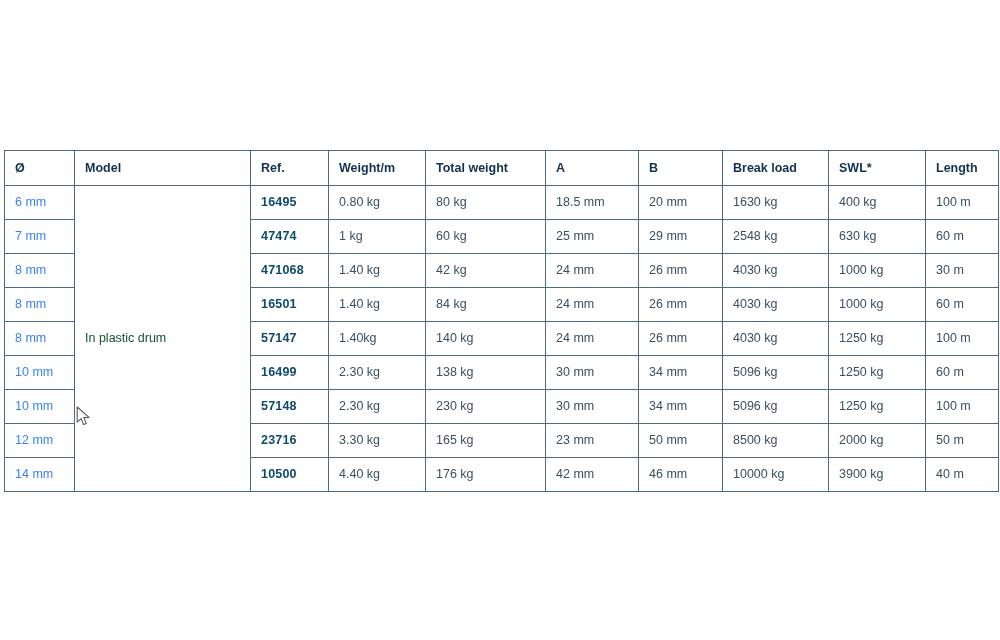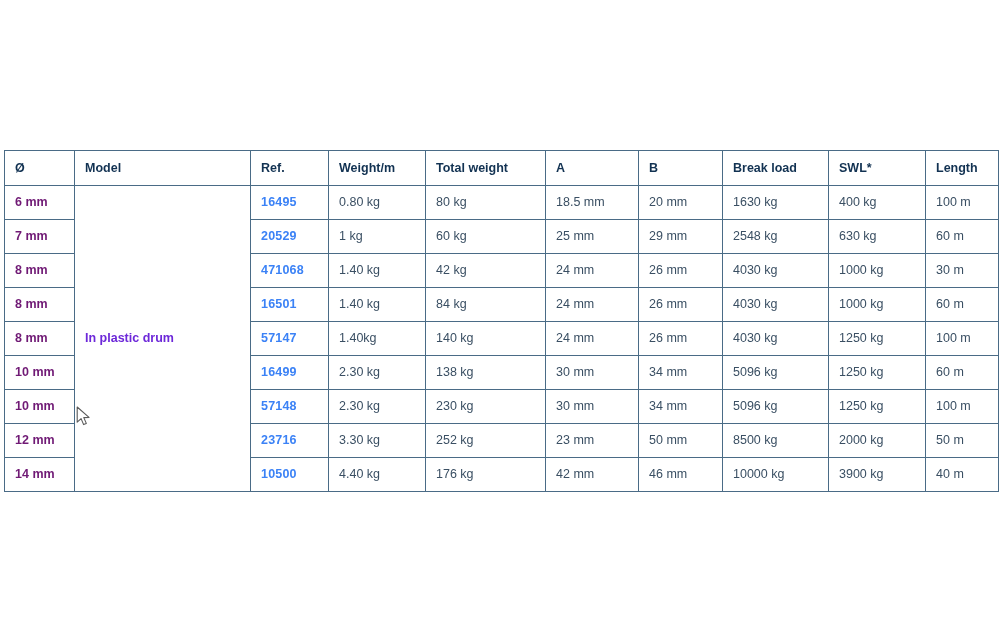--- a/index.html
+++ b/index.html
@@ -45,38 +45,38 @@
   }
 
   table.spec-table thead th {
     font-weight: bold;
     color: #123252;
     font-size: 12.5px;
     height: 34px;
   }
 
   td.c-dia {
-    font-weight: bold;
-    color: #701a75;
+    font-weight: normal;
+    color: #3b82f6;
   }
 
   td.c-ref {
     font-weight: bold;
-    color: #3b82f6;
+    color: #0c4a6e;
     letter-spacing: 0.2px;
   }
 
   td.c-plain {
     font-weight: normal;
     color: #3a4f63;
   }
 
   td.c-model {
-    font-weight: bold;
-    color: #6d28d9;
+    font-weight: normal;
+    color: #14532d;
     vertical-align: middle;
   }
 
   
   col.col-dia        { width: 70px; }
   col.col-model      { width: 176px; }
   col.col-ref        { width: 78px; }
   col.col-weightm    { width: 97px; }
   col.col-totalw     { width: 120px; }
   col.col-a          { width: 93px; }
@@ -134,21 +134,21 @@
           <td class="c-plain">0.80 kg</td>
           <td class="c-plain">80 kg</td>
           <td class="c-plain">18.5 mm</td>
           <td class="c-plain">20 mm</td>
           <td class="c-plain">1630 kg</td>
           <td class="c-plain">400 kg</td>
           <td class="c-plain">100 m</td>
         </tr>
         <tr>
           <td class="c-dia">7 mm</td>
-          <td class="c-ref">20529</td>
+          <td class="c-ref">47474</td>
           <td class="c-plain">1 kg</td>
           <td class="c-plain">60 kg</td>
           <td class="c-plain">25 mm</td>
           <td class="c-plain">29 mm</td>
           <td class="c-plain"> 2548 kg</td>
           <td class="c-plain">630 kg</td>
           <td class="c-plain">60 m</td>
         </tr>
         <tr>
           <td class="c-dia">8 mm</td>
@@ -202,21 +202,21 @@
           <td class="c-plain">30 mm</td>
           <td class="c-plain">34 mm</td>
           <td class="c-plain">5096 kg</td>
           <td class="c-plain">1250 kg</td>
           <td class="c-plain">100 m</td>
         </tr>
         <tr>
           <td class="c-dia">12 mm</td>
           <td class="c-ref">23716</td>
           <td class="c-plain">3.30 kg</td>
-          <td class="c-plain">252 kg</td>
+          <td class="c-plain">165 kg</td>
           <td class="c-plain">23 mm</td>
           <td class="c-plain">50 mm</td>
           <td class="c-plain">8500 kg</td>
           <td class="c-plain">2000 kg</td>
           <td class="c-plain">50 m</td>
         </tr>
         <tr>
           <td class="c-dia">14 mm</td>
           <td class="c-ref">10500</td>
           <td class="c-plain">4.40 kg</td>

